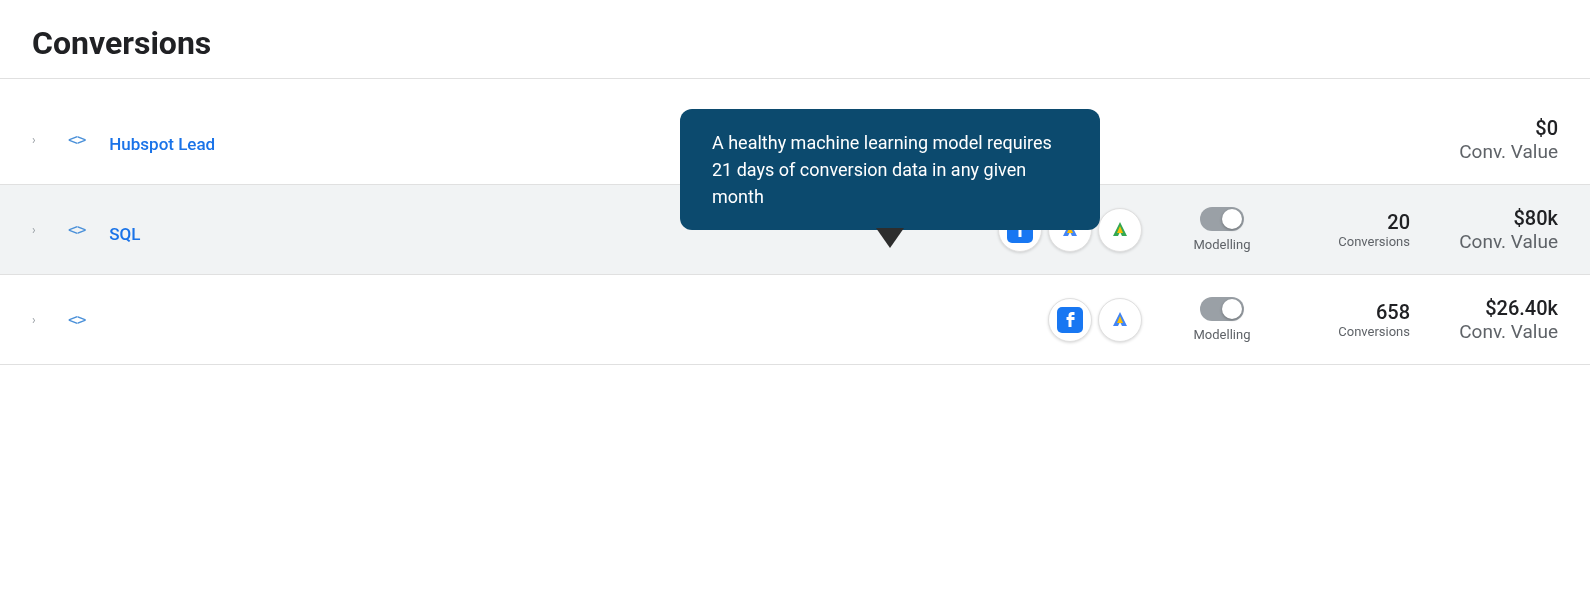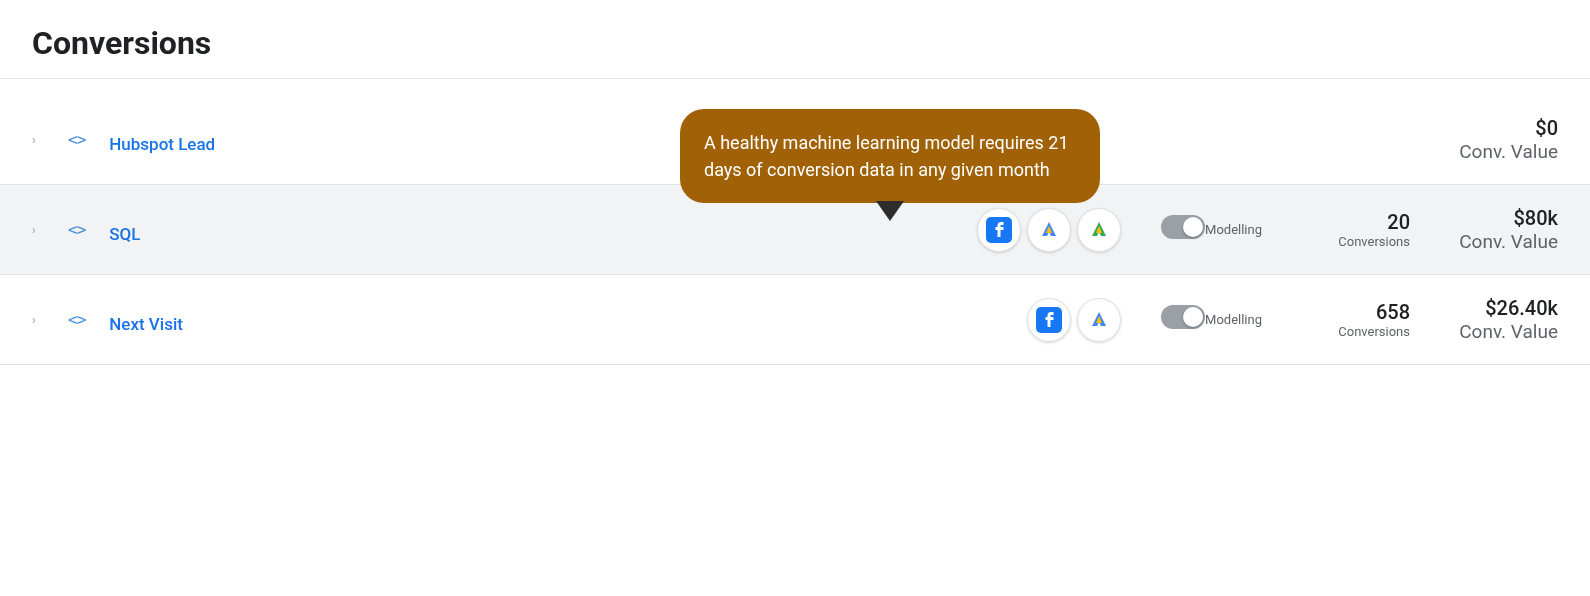--- a/index.html
+++ b/index.html
@@ -30,24 +30,24 @@
 
     
     .tooltip-overlay {
       position: absolute;
       top: 30px;
       left: 680px;
       z-index: 100;
     }
 
     .tooltip-box {
-      background: #a16207;
+      background: #0c4a6e;
       color: #fff;
-      border-radius: 24px;
-      padding: 20px 24px;
+      border-radius: 12px;
+      padding: 20px 32px;
       font-size: 18px;
       line-height: 1.5;
       max-width: 420px;
       position: relative;
     }
 
     .tooltip-arrow {
       position: absolute;
       bottom: -18px;
       left: 50%;
@@ -128,21 +128,21 @@
     }
 
     
     .ga-icon {
       width: 26px;
       height: 26px;
     }
 
     .modelling-section {
       display: flex;
-      flex-direction: row;
+      flex-direction: column;
       align-items: center;
       margin-right: 48px;
       min-width: 80px;
     }
 
     .toggle {
       width: 44px;
       height: 24px;
       background: #9aa0a6;
       border-radius: 12px;
@@ -276,21 +276,20 @@
 
     <div class="conv-value-section">
       <span class="conv-value-amount">$80k</span>
       <span class="conv-value-label">Conv. Value</span>
     </div>
   </div>
 
   <div class="conversion-row">
     <span class="row-expand-arrow">›</span>
     <span class="row-code-icon">&lt;&gt;</span>
-    <span class="row-name">Next Visit</span>
     <div class="row-spacer"></div>
 
     <div class="platform-icons">
 
       <div class="platform-icon">
         <svg class="fb-icon" viewBox="0 0 26 26" fill="none" xmlns="http://www.w3.org/2000/svg">
           <rect width="26" height="26" rx="5" fill="#1877F2"></rect>
           <path d="M17.5 13H14.5V20H11.5V13H9.5V10H11.5V8.5C11.5 6.5 12.7 5 15 5H17.5V8H15.5C15 8 14.5 8.3 14.5 9V10H17.5L17.5 13Z" fill="white"></path>
         </svg>
       </div>

